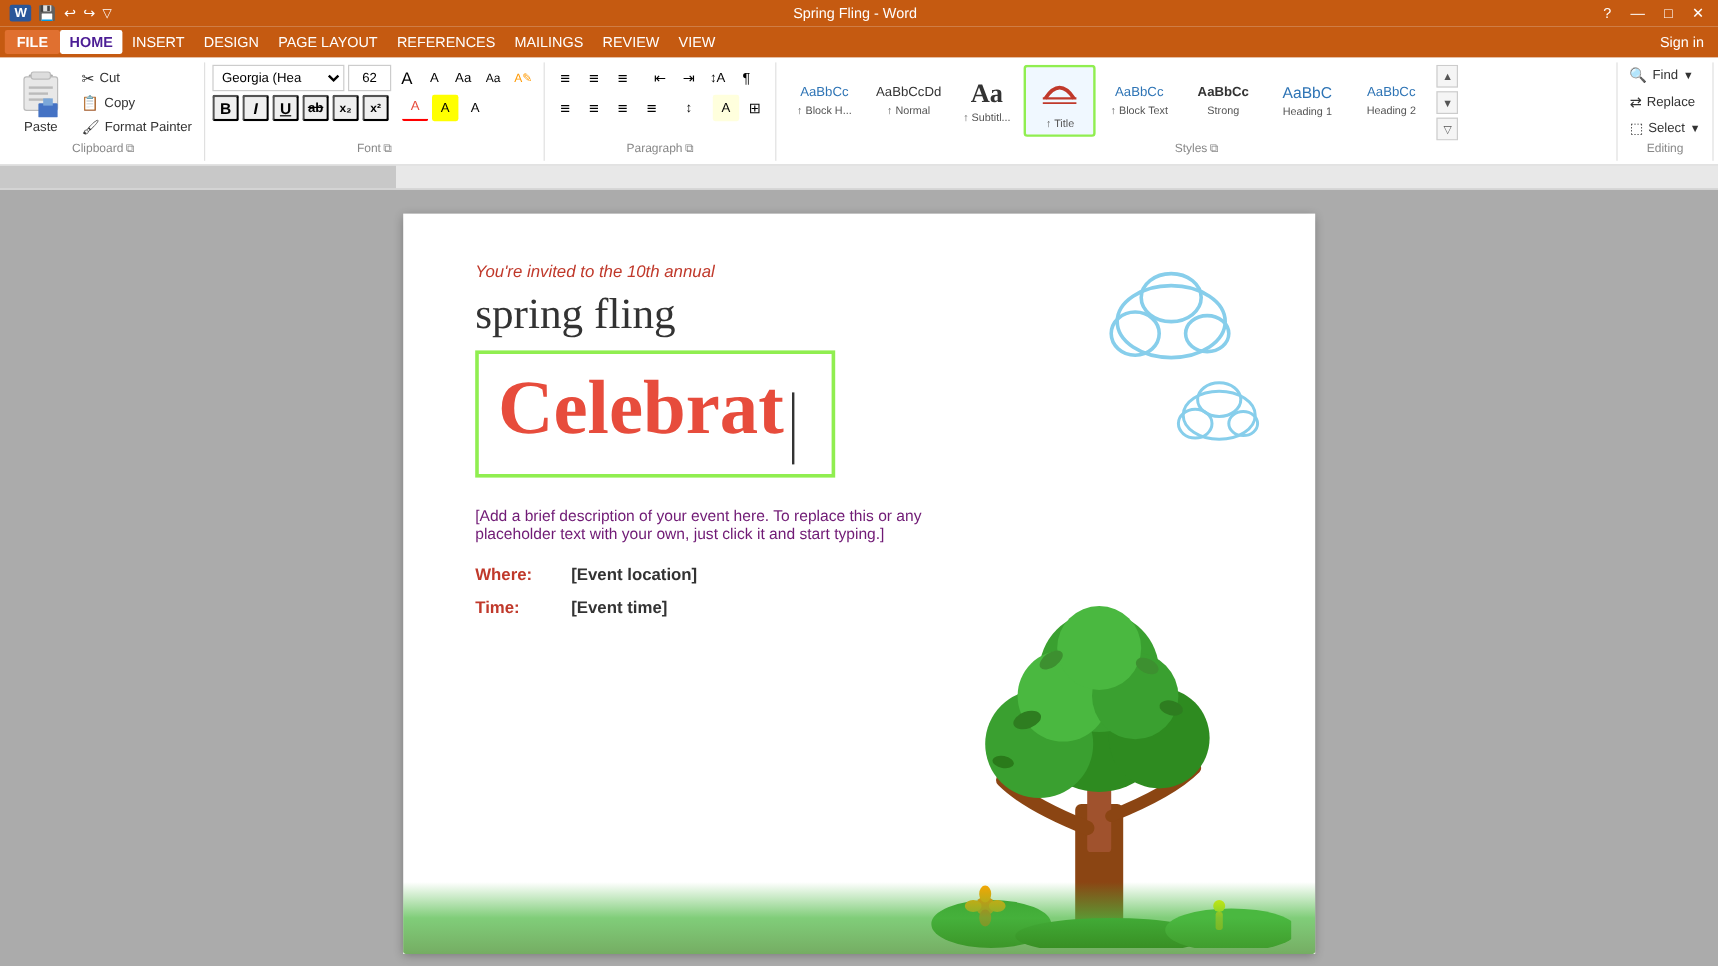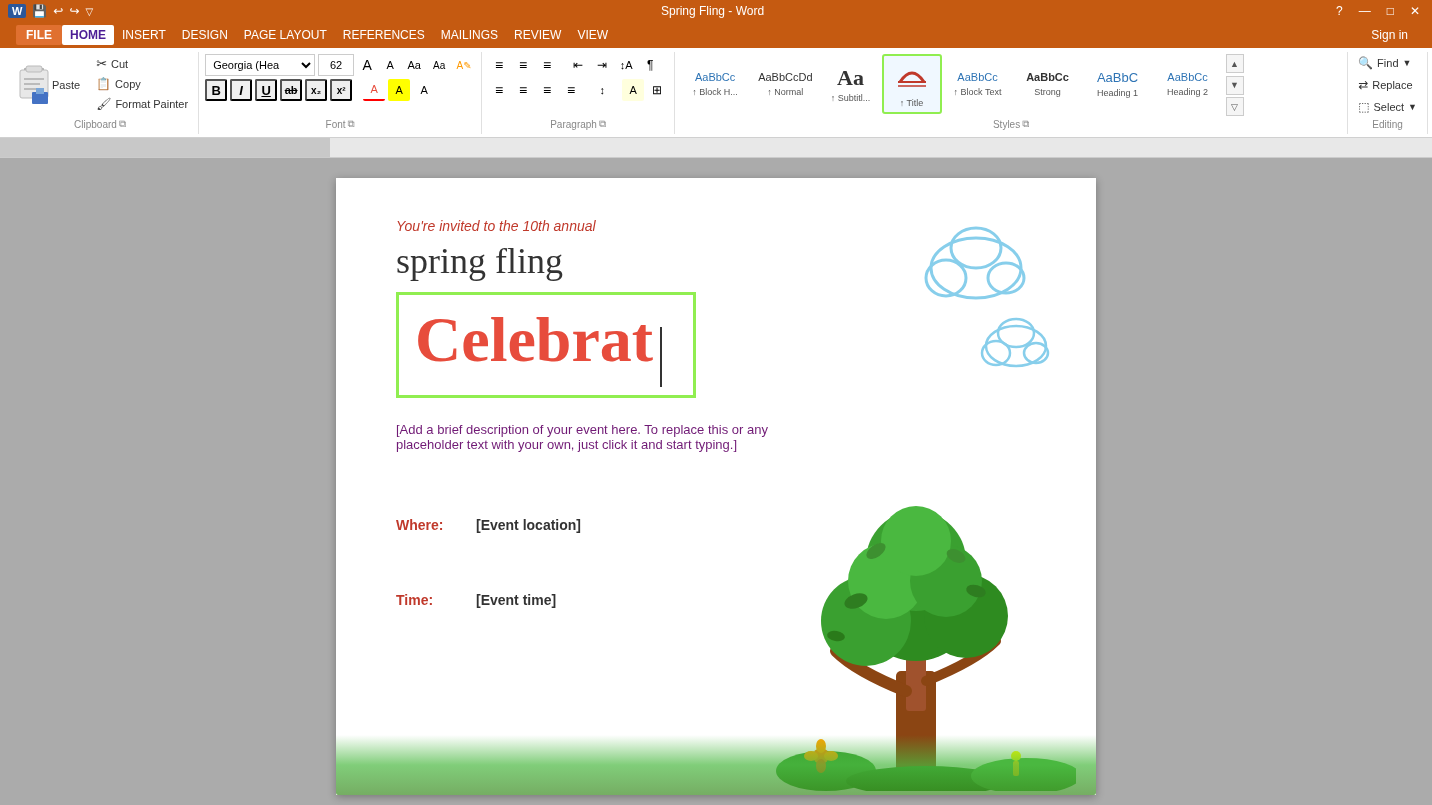--- a/index.html
+++ b/index.html
@@ -19,21 +19,21 @@
     .title-bar-center { flex: 1; text-align: center; }
     .title-bar-controls { display: flex; gap: 8px; }
     .title-bar-btn { color: white; font-size: 12px; cursor: pointer; padding: 0 4px; }
 
     
     .menu-bar {
       background: #c55a11;
       height: 26px;
       display: flex;
       align-items: center;
-      padding: 0 16px;
+      padding: 0 4px;
       text-align: right;
     }
     .menu-item {
       color: white;
       font-size: 12px;
       padding: 3px 8px;
       cursor: pointer;
       border-radius: 2px;
     }
     .menu-item.file-tab {
@@ -83,21 +83,21 @@
     
     .clipboard-group {
       display: flex;
       flex-direction: row;
       align-items: stretch;
       gap: 4px;
       flex: 0 0 auto;
     }
     .paste-btn {
       display: flex;
-      flex-direction: row;
+      flex-direction: column;
       align-items: center;
       justify-content: center;
       padding: 4px 8px;
       cursor: pointer;
       border-radius: 3px;
     }
     .paste-icon {
       width: 36px;
       height: 40px;
       display: flex;
@@ -332,21 +332,20 @@
     .event-detail {
       display: flex;
       align-items: baseline;
       margin-bottom: 12px;
     }
     .event-label {
       color: #c0392b;
       font-weight: bold;
       font-size: 14px;
       min-width: 80px;
-      margin-top: 47px;
     }
     .event-value {
       color: #333;
       font-size: 14px;
       font-weight: bold;
     }
 
     
     .clouds-container {
       position: absolute;

